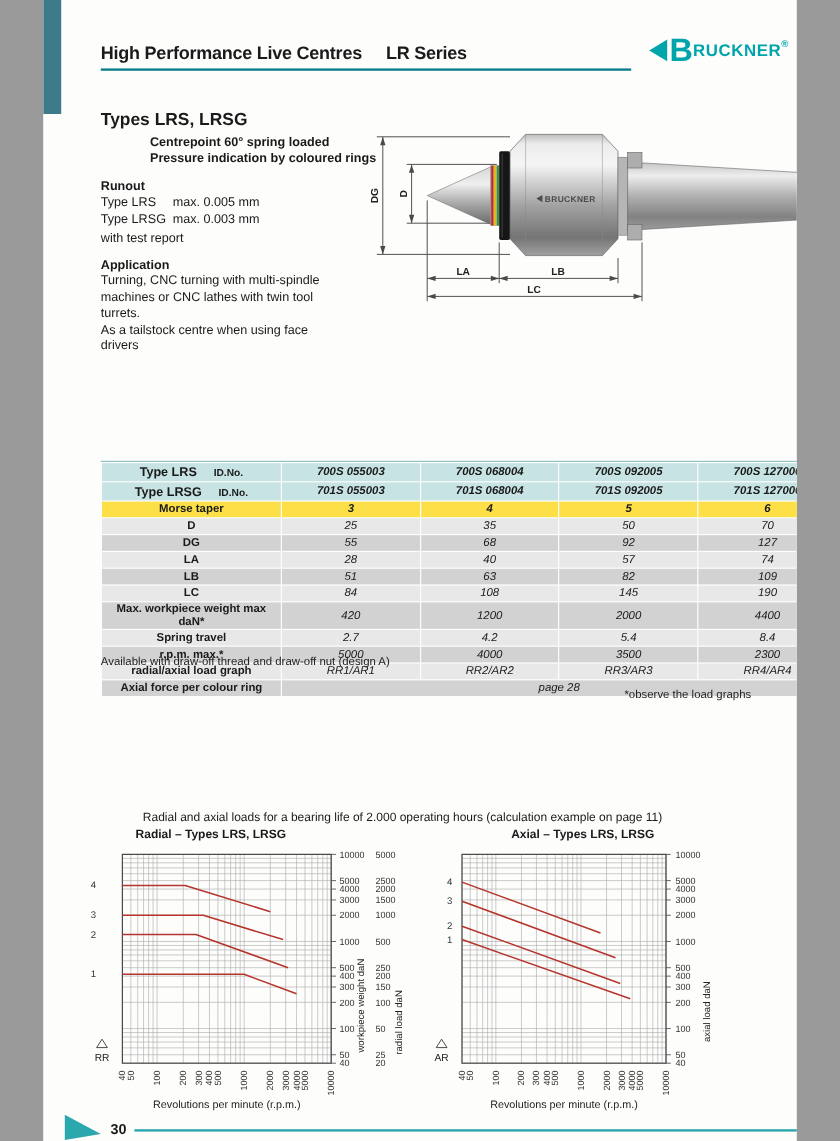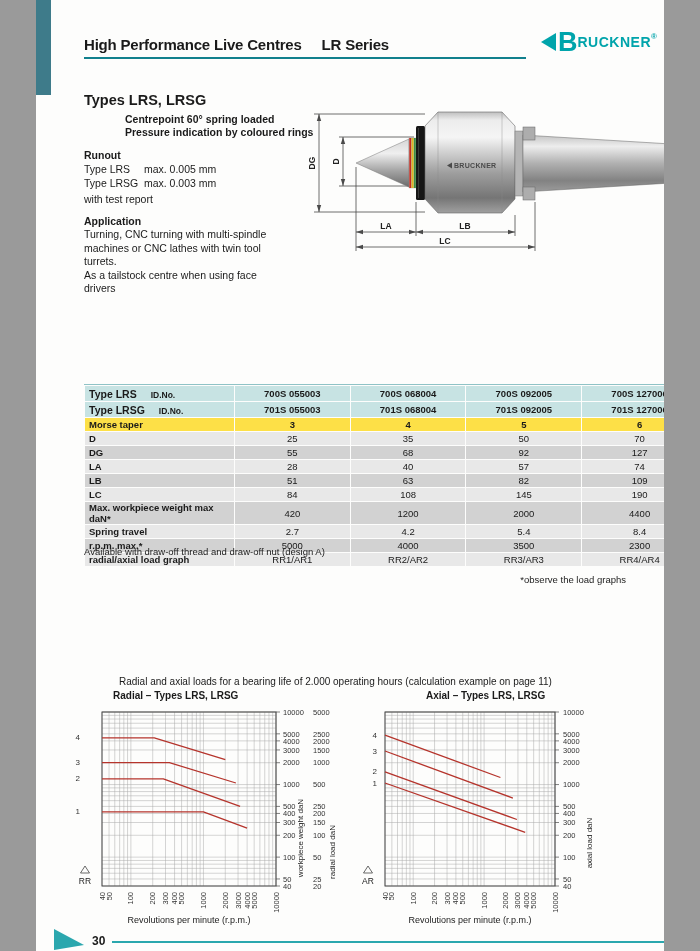--- a/index.html
+++ b/index.html
@@ -30,28 +30,28 @@
   .app-text{position:absolute;left:48px;top:228px;width:245px;font-size:10.5px;line-height:13.5px;white-space:pre-line;}
   
   .drawing{position:absolute;left:270px;top:95px;width:420px;height:165px;}
   
   .spec-table-wrap{position:absolute;left:48px;top:384px;width:616px;}
   table.spec{border-collapse:separate;border-spacing:1px;width:614px;border-top:1px solid #8fc3c6;}
   table.spec td{font-size:9.5px;vertical-align:middle;padding:0 4px;height:13px;}
   table.spec tr.hrow td{height:15px;background:#c7e3e3;font-weight:bold;}
   table.spec tr.hrow td.lblcell{font-size:10.5px;}
   table.spec tr.hrow td.vcell{font-size:9.5px;text-align:center;}
-  table.spec td.lblcell{text-align:left;}
+  table.spec td.lblcell{text-align:center;}
   table.spec td .sublabel{display:inline-block;margin-left:14px;font-size:8.5px;font-weight:bold;}
   table.spec tr.r-dark td{background:#d2d2d2;}
   table.spec tr.r-light td{background:#e8e8e8;}
   table.spec tr.r-morse td{background:#fde047;}
   table.spec tr.r-morse td.vcell{font-weight:bold;}
   table.spec td.lblcell{font-weight:bold;}
-  table.spec td.vcell{text-align:center;font-weight:normal;}
+  table.spec td.vcell{text-align:center;font-weight:normal;font-style:italic;}
   .footnote-left{position:absolute;left:48px;top:546px;font-size:9.5px;color:#222;}
   .footnote-right{position:absolute;right:38px;top:574px;font-size:9.5px;color:#222;}
   
   .charts-caption{position:absolute;left:60px;top:676px;font-size:10px;color:#1a1a1a;padding-left:23px;}
   .chart-title{position:absolute;top:690px;font-size:10px;font-weight:bold;}
   #chart-title-radial{left:60px;padding-left:17px;}
   #chart-title-axial{left:390px;}
   
   .footer-line{position:absolute;left:76px;top:941px;width:618px;height:2px;background:#2ba7ae;}
   .footer-tri{position:absolute;left:12px;top:929px;}
@@ -269,20 +269,24 @@
             <td class="vcell">4000</td>
             <td class="vcell">3500</td>
             <td class="vcell">2300</td>
           </tr>
           <tr class="r-light">
             <td class="lblcell">radial/axial load graph</td>
             <td class="vcell">RR1/AR1</td>
             <td class="vcell">RR2/AR2</td>
             <td class="vcell">RR3/AR3</td>
             <td class="vcell">RR4/AR4</td>
+          </tr>
+          <tr class="r-dark">
+            <td class="lblcell">Axial force per colour ring</td>
+            <td class="vcell" colspan="4">page 28</td>
           </tr>
         </tbody>
     </table>
   </div>
   <div class="footnote-left">Available with draw-off thread and draw-off nut (design A)</div>
   <div class="footnote-right">*observe the load graphs</div>
 
   <div class="charts-caption">Radial and axial loads for a bearing life of 2.000 operating hours (calculation example on page 11)</div>
   <div class="chart-title" id="chart-title-radial">Radial – Types LRS, LRSG</div>
   <div class="chart-title" id="chart-title-axial">Axial – Types LRS, LRSG</div>

